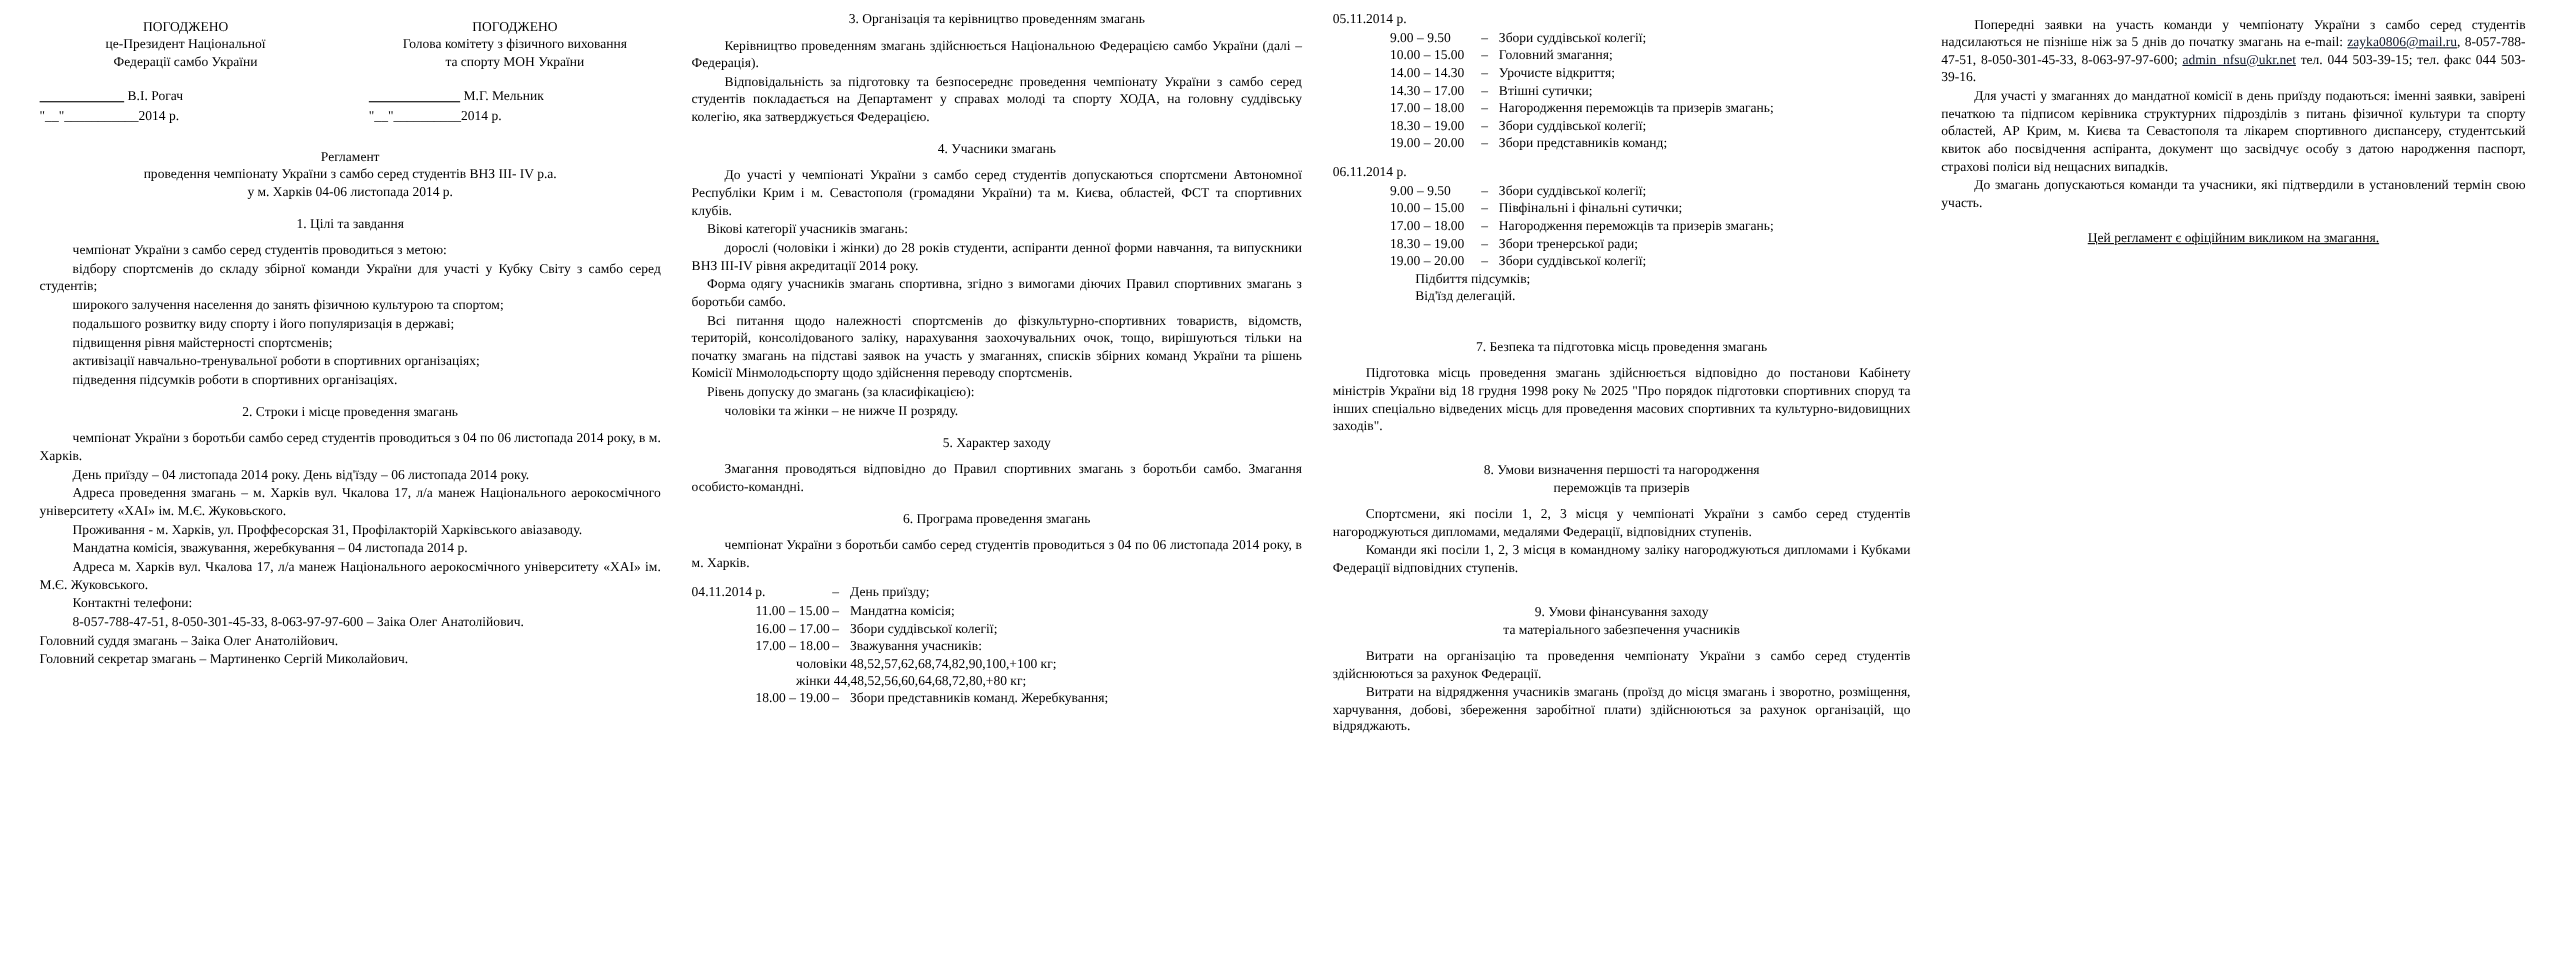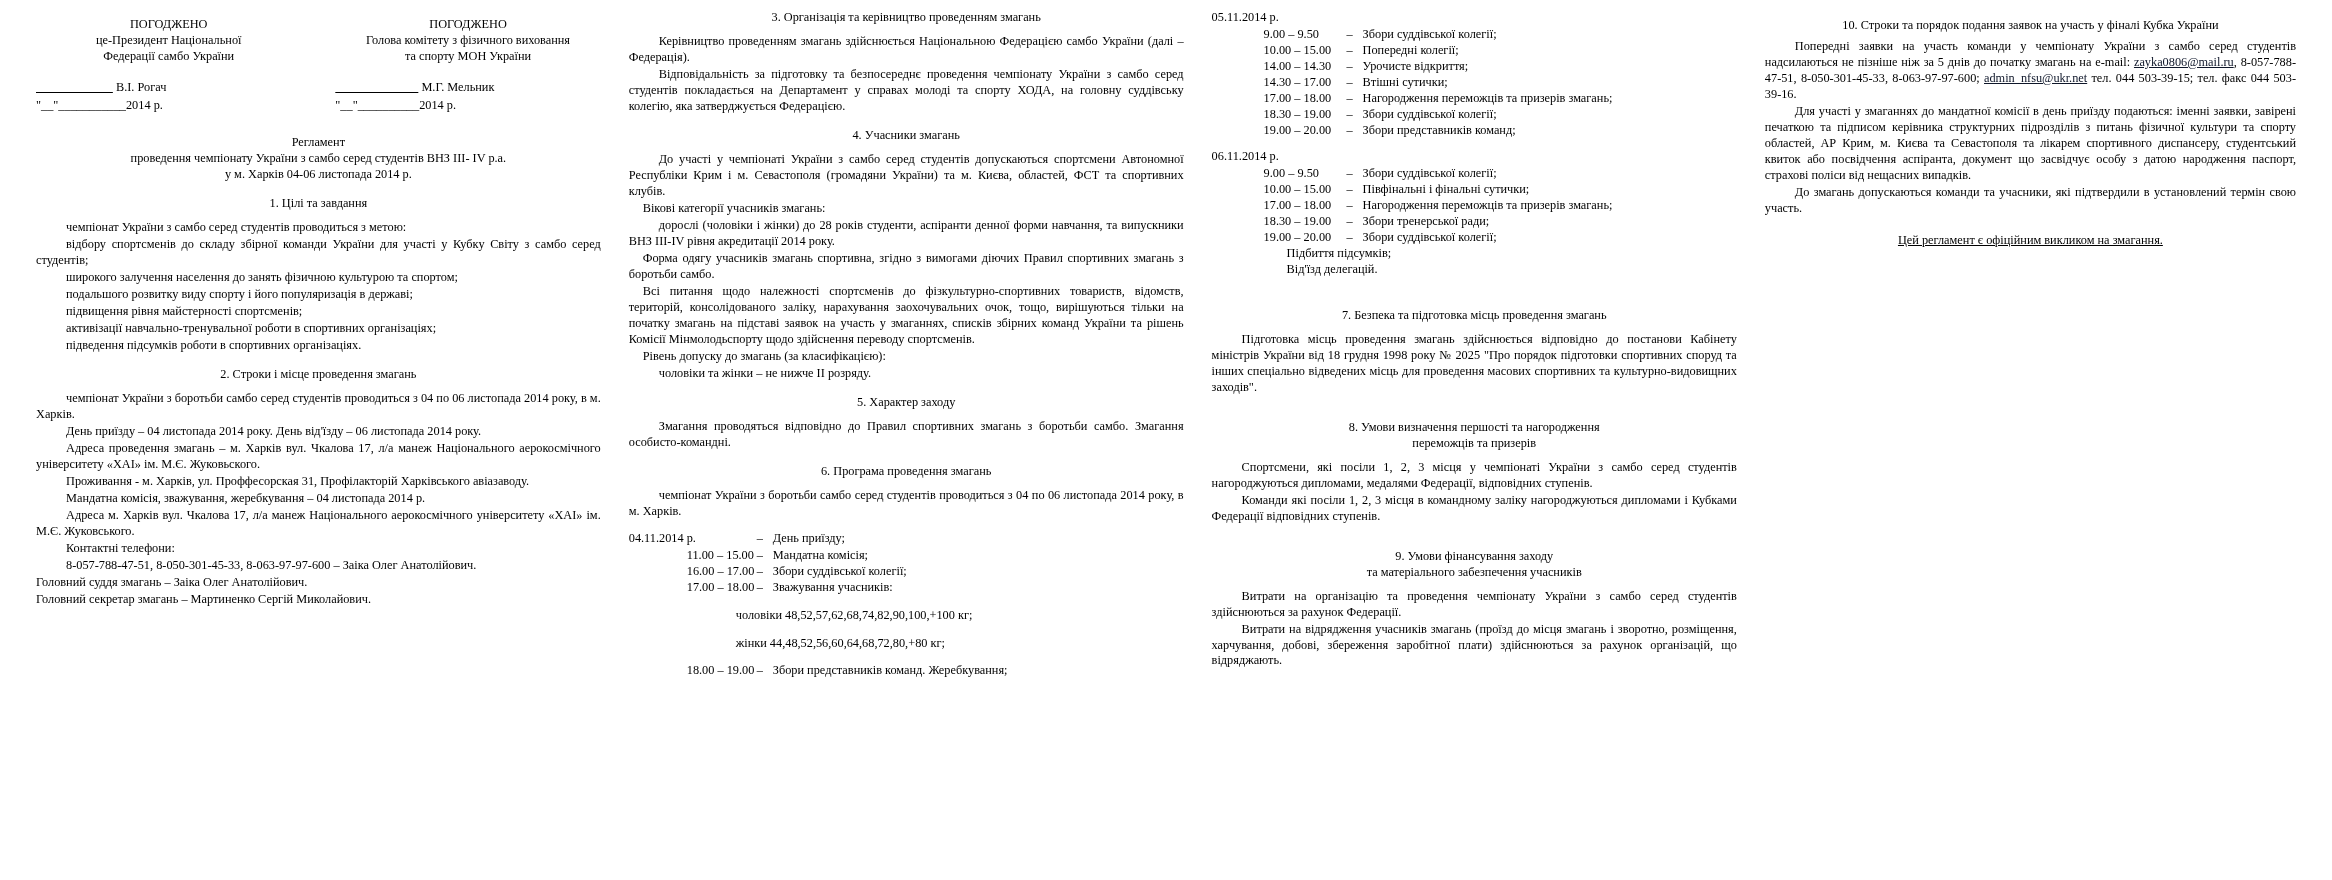--- a/index.html
+++ b/index.html
@@ -98,21 +98,21 @@
     width: 26px;
     flex: 0 0 26px;
     text-align: center;
   }
   .sched-txt { flex: 1 1 auto; }
   .daylabel {
     text-indent: 0;
     margin: 0 0 1px 0;
   }
   .subline2 { text-indent: 75px; margin: 0; }
-  .wcat { text-indent: 95px; margin: 12px; }
+  .wcat { text-indent: 95px; margin: 0; }
 
   .link {
     color: #0f172a;
     text-decoration: underline;
   }
   .final-note {
     text-align: center;
     text-decoration: underline;
     margin-top: 16px;
     text-indent: 0;
@@ -237,21 +237,21 @@
 
     <p class="noind" style="margin-top:0">05.11.2014 р.</p>
     <div class="sched-row">
       <div class="sched-time w2">9.00 – 9.50</div>
       <div class="sched-dash">–</div>
       <div class="sched-txt">Збори суддівської колегії;</div>
     </div>
     <div class="sched-row">
       <div class="sched-time w2">10.00 – 15.00</div>
       <div class="sched-dash">–</div>
-      <div class="sched-txt">Попередні колегії;</div>
+      <div class="sched-txt">Головний змагання;</div>
     </div>
     <div class="sched-row">
       <div class="sched-time w2">14.00 – 14.30</div>
       <div class="sched-dash">–</div>
       <div class="sched-txt">Урочисте відкриття;</div>
     </div>
     <div class="sched-row">
       <div class="sched-time w2">14.30 – 17.00</div>
       <div class="sched-dash">–</div>
       <div class="sched-txt">Втішні сутички;</div>
@@ -316,21 +316,20 @@
     <div class="sect-title" style="margin-top:24px">
       <div>9. Умови фінансування заходу</div>
       <div>та матеріального забезпечення учасників</div>
     </div>
     <p>Витрати на організацію та проведення чемпіонату України з самбо серед студентів здійснюються за рахунок Федерації.</p>
     <p>Витрати на відрядження учасників змагань (проїзд до місця змагань і зворотно, розміщення, харчування, добові, збереження заробітної плати) здійснюються за рахунок організацій, що відряджають.</p>
   </div>
 
   <div class="col col4">
 
-    <div class="center" style="margin-top:8px">10. Строки та порядок подання заявок на участь у фіналі Кубка України</div>
 
     <div class="gap-sm"></div>
 
     <p><span>Попередні заявки на участь команди  у чемпіонату України з самбо серед студентів надсилаються не пізніше ніж за 5 днів до початку змагань на e-mail: </span><a class="link" href="#">zayka0806@mail.ru</a><span>, 8-057-788-47-51, 8-050-301-45-33, 8-063-97-97-600; </span><a class="link" href="#">admin_nfsu@ukr.net</a><span> тел. 044 503-39-15;  тел. факс 044 503-39-16.</span></p>
 
     <p>Для участі у змаганнях до мандатної комісії в день приїзду подаються: іменні заявки, завірені печаткою та підписом керівника структурних підрозділів з питань  фізичної  культури  та спорту  областей,  АР Крим,  м.  Києва  та Севастополя  та лікарем  спортивного  диспансеру,   студентський квиток або посвідчення аспіранта, документ що засвідчує особу з датою народження паспорт, страхові поліси  від нещасних випадків.</p>
     <p>До  змагань  допускаються  команди  та  учасники,  які  підтвердили  в установлений термін свою участь.</p>
 
     <div class="final-note">Цей регламент є офіційним викликом на змагання.</div>
   </div>

